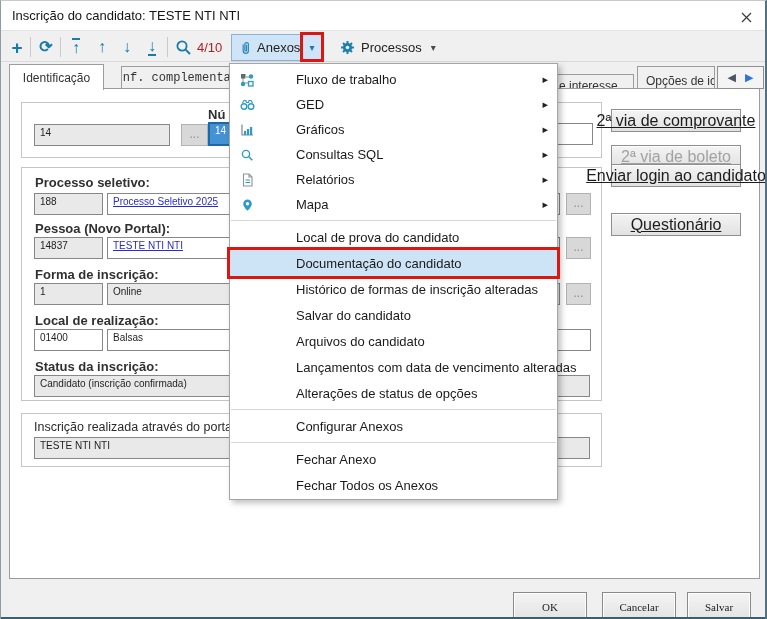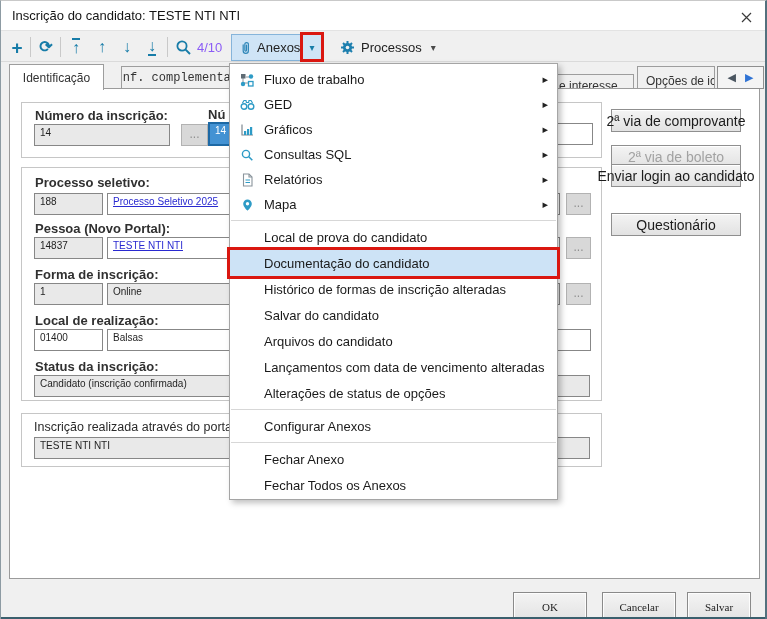--- a/index.html
+++ b/index.html
@@ -14,21 +14,21 @@
   .title { position:absolute; left:11px; top:7px; font-size:13px; color:#141414; }
   .close-btn { position:absolute; right:10px; top:8px; width:18px; height:16px; display:flex; align-items:center; justify-content:center; cursor:default; }
 
   
   .toolbar { position:absolute; left:0; top:30px; width:100%; height:31px; background:#f0f0f0; border-bottom:1px solid #dadada; }
   .tb-btn { position:absolute; top:3px; width:24px; height:26px; display:flex; align-items:center; justify-content:center;
             color:#177ca8; font-weight:bold; font-size:16px; line-height:1; }
   .tb-sep { position:absolute; top:6px; width:1px; height:20px; background:#c9c9c9; }
   .bar-top { border-top:2px solid #177ca8; }
   .bar-bottom { border-bottom:2px solid #177ca8; }
-  .counter { position:absolute; left:196px; top:9px; font-size:13px; color:#8b5cf6; }
+  .counter { position:absolute; left:196px; top:9px; font-size:13px; color:#b91c1c; }
   .anexos-group { position:absolute; left:230px; top:3px; height:27px; width:92px; background:#cfe4f6; border:1px solid #86b4da; display:flex; }
   .anexos-main { width:69px; display:flex; align-items:center; gap:5px; padding-left:7px; }
   .anexos-arrow { width:21px; border-left:1px solid #a7c8e4; display:flex; align-items:center; justify-content:center; color:#177ca8; font-size:10px; }
   .processos-btn { position:absolute; left:331px; top:3px; height:27px; display:flex; align-items:center; gap:6px; padding:0 8px; }
   .dd-arrow-dark { color:#4a4a4a; font-size:10px; margin-left:3px; }
   .btn-label { font-size:13px; color:#222; }
 
   
   .tabstrip { position:absolute; left:0; top:61px; width:100%; height:27px; }
   .tab { position:absolute; background:#f0f0f0; border:1px solid #9d9d9d; border-bottom:none; font-size:12px; color:#333;
@@ -44,39 +44,39 @@
   .gb-label { position:absolute; font-weight:bold; font-size:13px; color:#303030; white-space:nowrap; }
   .gb-label-plain { position:absolute; font-size:12.5px; color:#2a2a2a; white-space:nowrap; }
   .field { position:absolute; height:22px; border:1px solid #878787; background:#fff; padding:2px 5px 0 5px;
            font-size:10px; white-space:nowrap; overflow:hidden; }
   .field.gray { background:#e9e9e9; }
   .field.selected { border:2px solid #1d69a5; background:#4392d3; color:#fff; padding-top:1px; }
   .link { color:#2a2ad0; text-decoration:underline; }
   .mini-btn { position:absolute; height:22px; background:#d8d8d8; border:1px solid #b2b2b2; color:#8f8f8f;
               font-size:12px; text-align:center; line-height:18px; }
   .side-btn { position:absolute; left:601px; width:130px; height:23px; background:linear-gradient(#f4f4f4,#e2e2e2);
-              border:1px solid #8f8f8f; box-shadow:inset 0 1px 0 #fff; font-size:14px; color:#1c1c1c;
-              display:flex; align-items:center; justify-content:center; white-space:nowrap; }
+              border:1px solid #8f8f8f; box-shadow:inset 0 1px 0 #fff; font-size:16px; color:#1c1c1c;
+              display:flex; align-items:center; justify-content:center; white-space:nowrap;text-decoration:underline; }
   .side-btn.disabled { color:#a2a2a2; }
 
   
   .footer { position:absolute; left:0; top:578px; width:100%; height:38px; background:#f0f0f0; }
   .footer-btn { position:absolute; top:13px; height:30px; background:linear-gradient(#f4f4f4,#e2e2e2);
                 border:1px solid #8a8a8a; box-shadow:inset 0 0 0 1px #fdfdfd; font-size:11px; color:#1c1c1c;
                 display:flex; align-items:center; justify-content:center;font-family:Liberation Serif, serif; }
   .bottom-bar { position:absolute; left:0; top:616px; width:100%; height:3px; background:#3a5f6d; }
 
   
   .menu { position:absolute; left:228px; top:62px; width:329px; height:437px; background:#ffffff; border:1px solid #a5a5a5;
           box-shadow:3px 3px 6px rgba(0,0,0,0.25); z-index:50; padding:3px 0; }
   .mi { display:flex; align-items:center; white-space:nowrap; }
   .mi.sub { height:25px; padding-left:8px; }
   .mi.plain { height:26px; padding-left:34px; }
   .mi-ico { width:18px; display:flex; align-items:center; justify-content:center; margin-right:8px; }
-  .mi-label { font-size:13px; color:#1a1a1a; }
+  .mi-label { font-size:13px; color:#1a1a1a;margin-left:32px; }
   .mi-arrow { margin-left:auto; margin-right:9px; font-size:11px; color:#222; }
   .msep { height:1px; background:#d7d7d7; margin:3px 1px; }
   .mi.highlighted { background:#cde3f6; }
   .mi.annotated { box-shadow:0 0 0 3px #da1710; position:relative; z-index:2; }
 
   
   .annotation-toolbar { position:absolute; left:299px; top:31px; width:24px; height:30px; border:3px solid #da1710; z-index:60; }
   svg { display:block; }
 </style>
 </head>
@@ -174,21 +174,20 @@
       </div>
     <div class="tab-scroller">
       <span class="scroll-prev">◀</span>
       <span class="scroll-next">▶</span>
     </div>
   </div>
 
   <div class="page">
 
     <div class="groupbox" style="left:11px; top:13px; width:581px; height:56px;">
-      <div class="gb-label" style="left:13px; top:5px;">Número da inscrição:</div>
       <div class="field gray" style="left:12px; top:21px; width:136px;">14</div>
       <div class="mini-btn" style="left:159px; top:21px; width:27px;">...</div>
       <div class="gb-label" style="left:186px; top:4px;">Nú</div>
       <div class="field selected" style="left:186px; top:19px; width:42px; height:24px;">14</div>
       <div class="field" style="left:219px; top:20px; width:352px;"></div>
     </div>
 
     <div class="groupbox" style="left:11px; top:78px; width:581px; height:234px;">
       <div class="gb-label" style="left:13px; top:7px;">Processo seletivo:</div>
       <div class="field gray" style="left:12px; top:25px; width:69px;">188</div>

